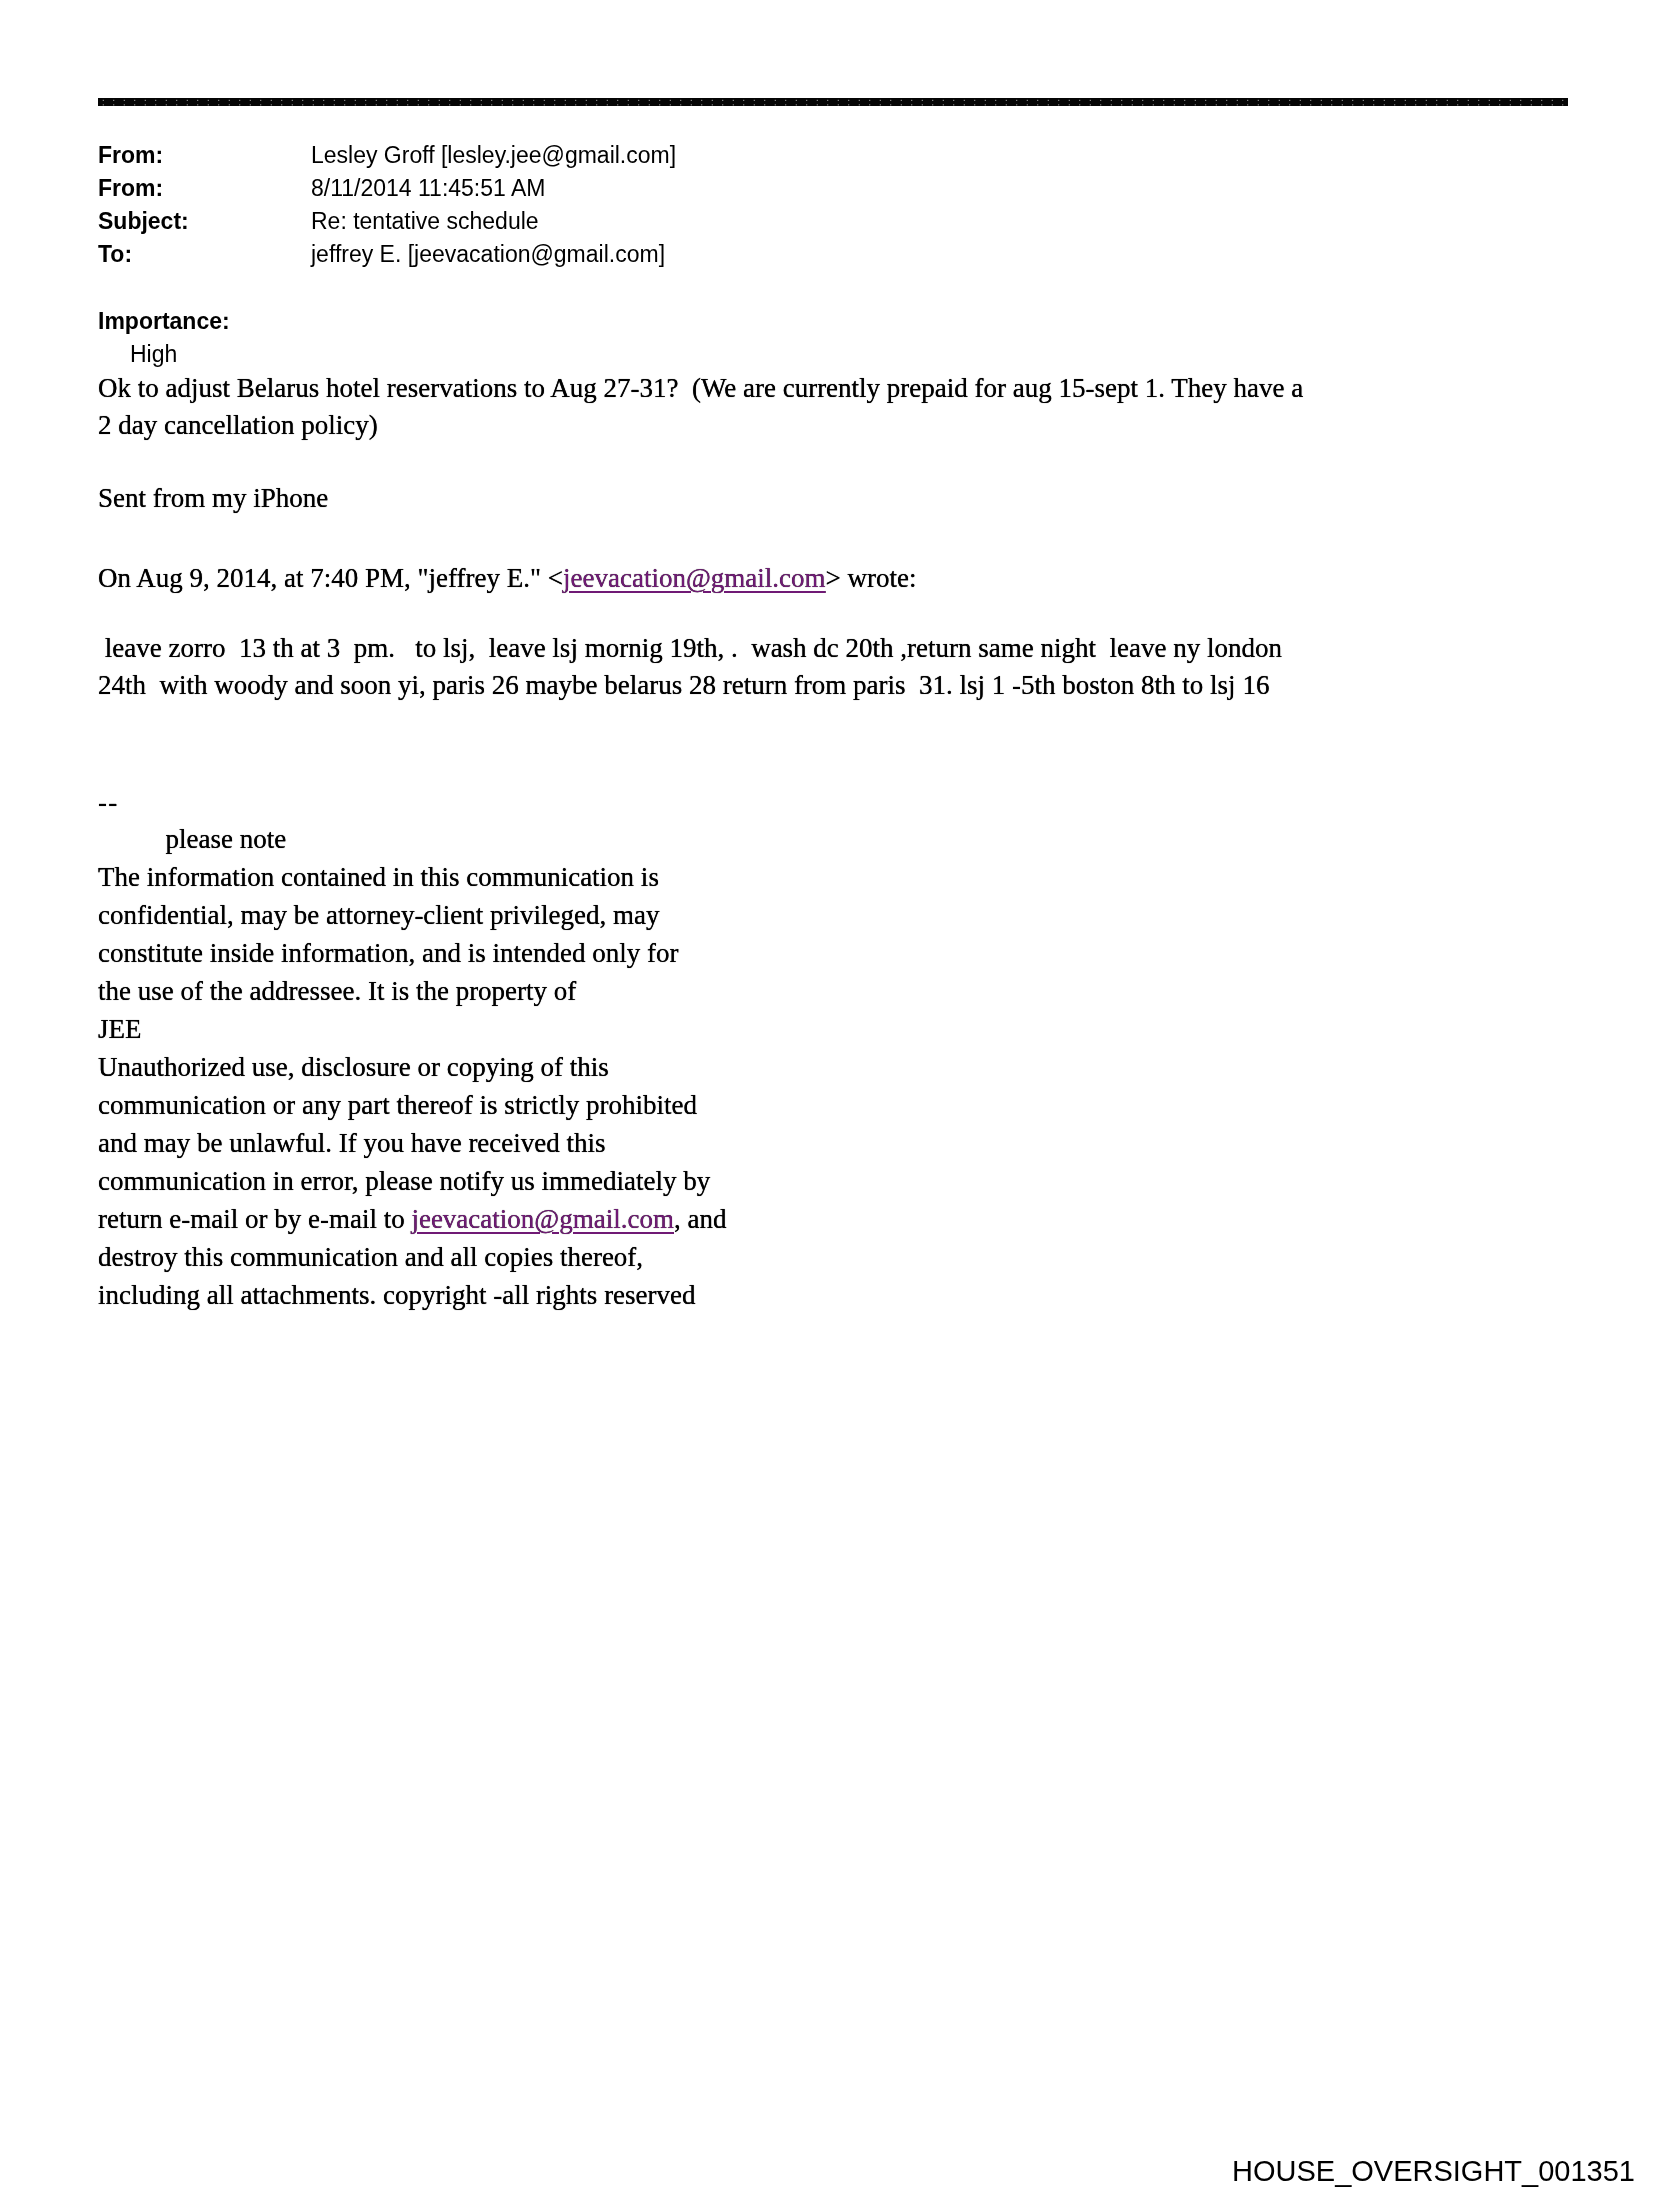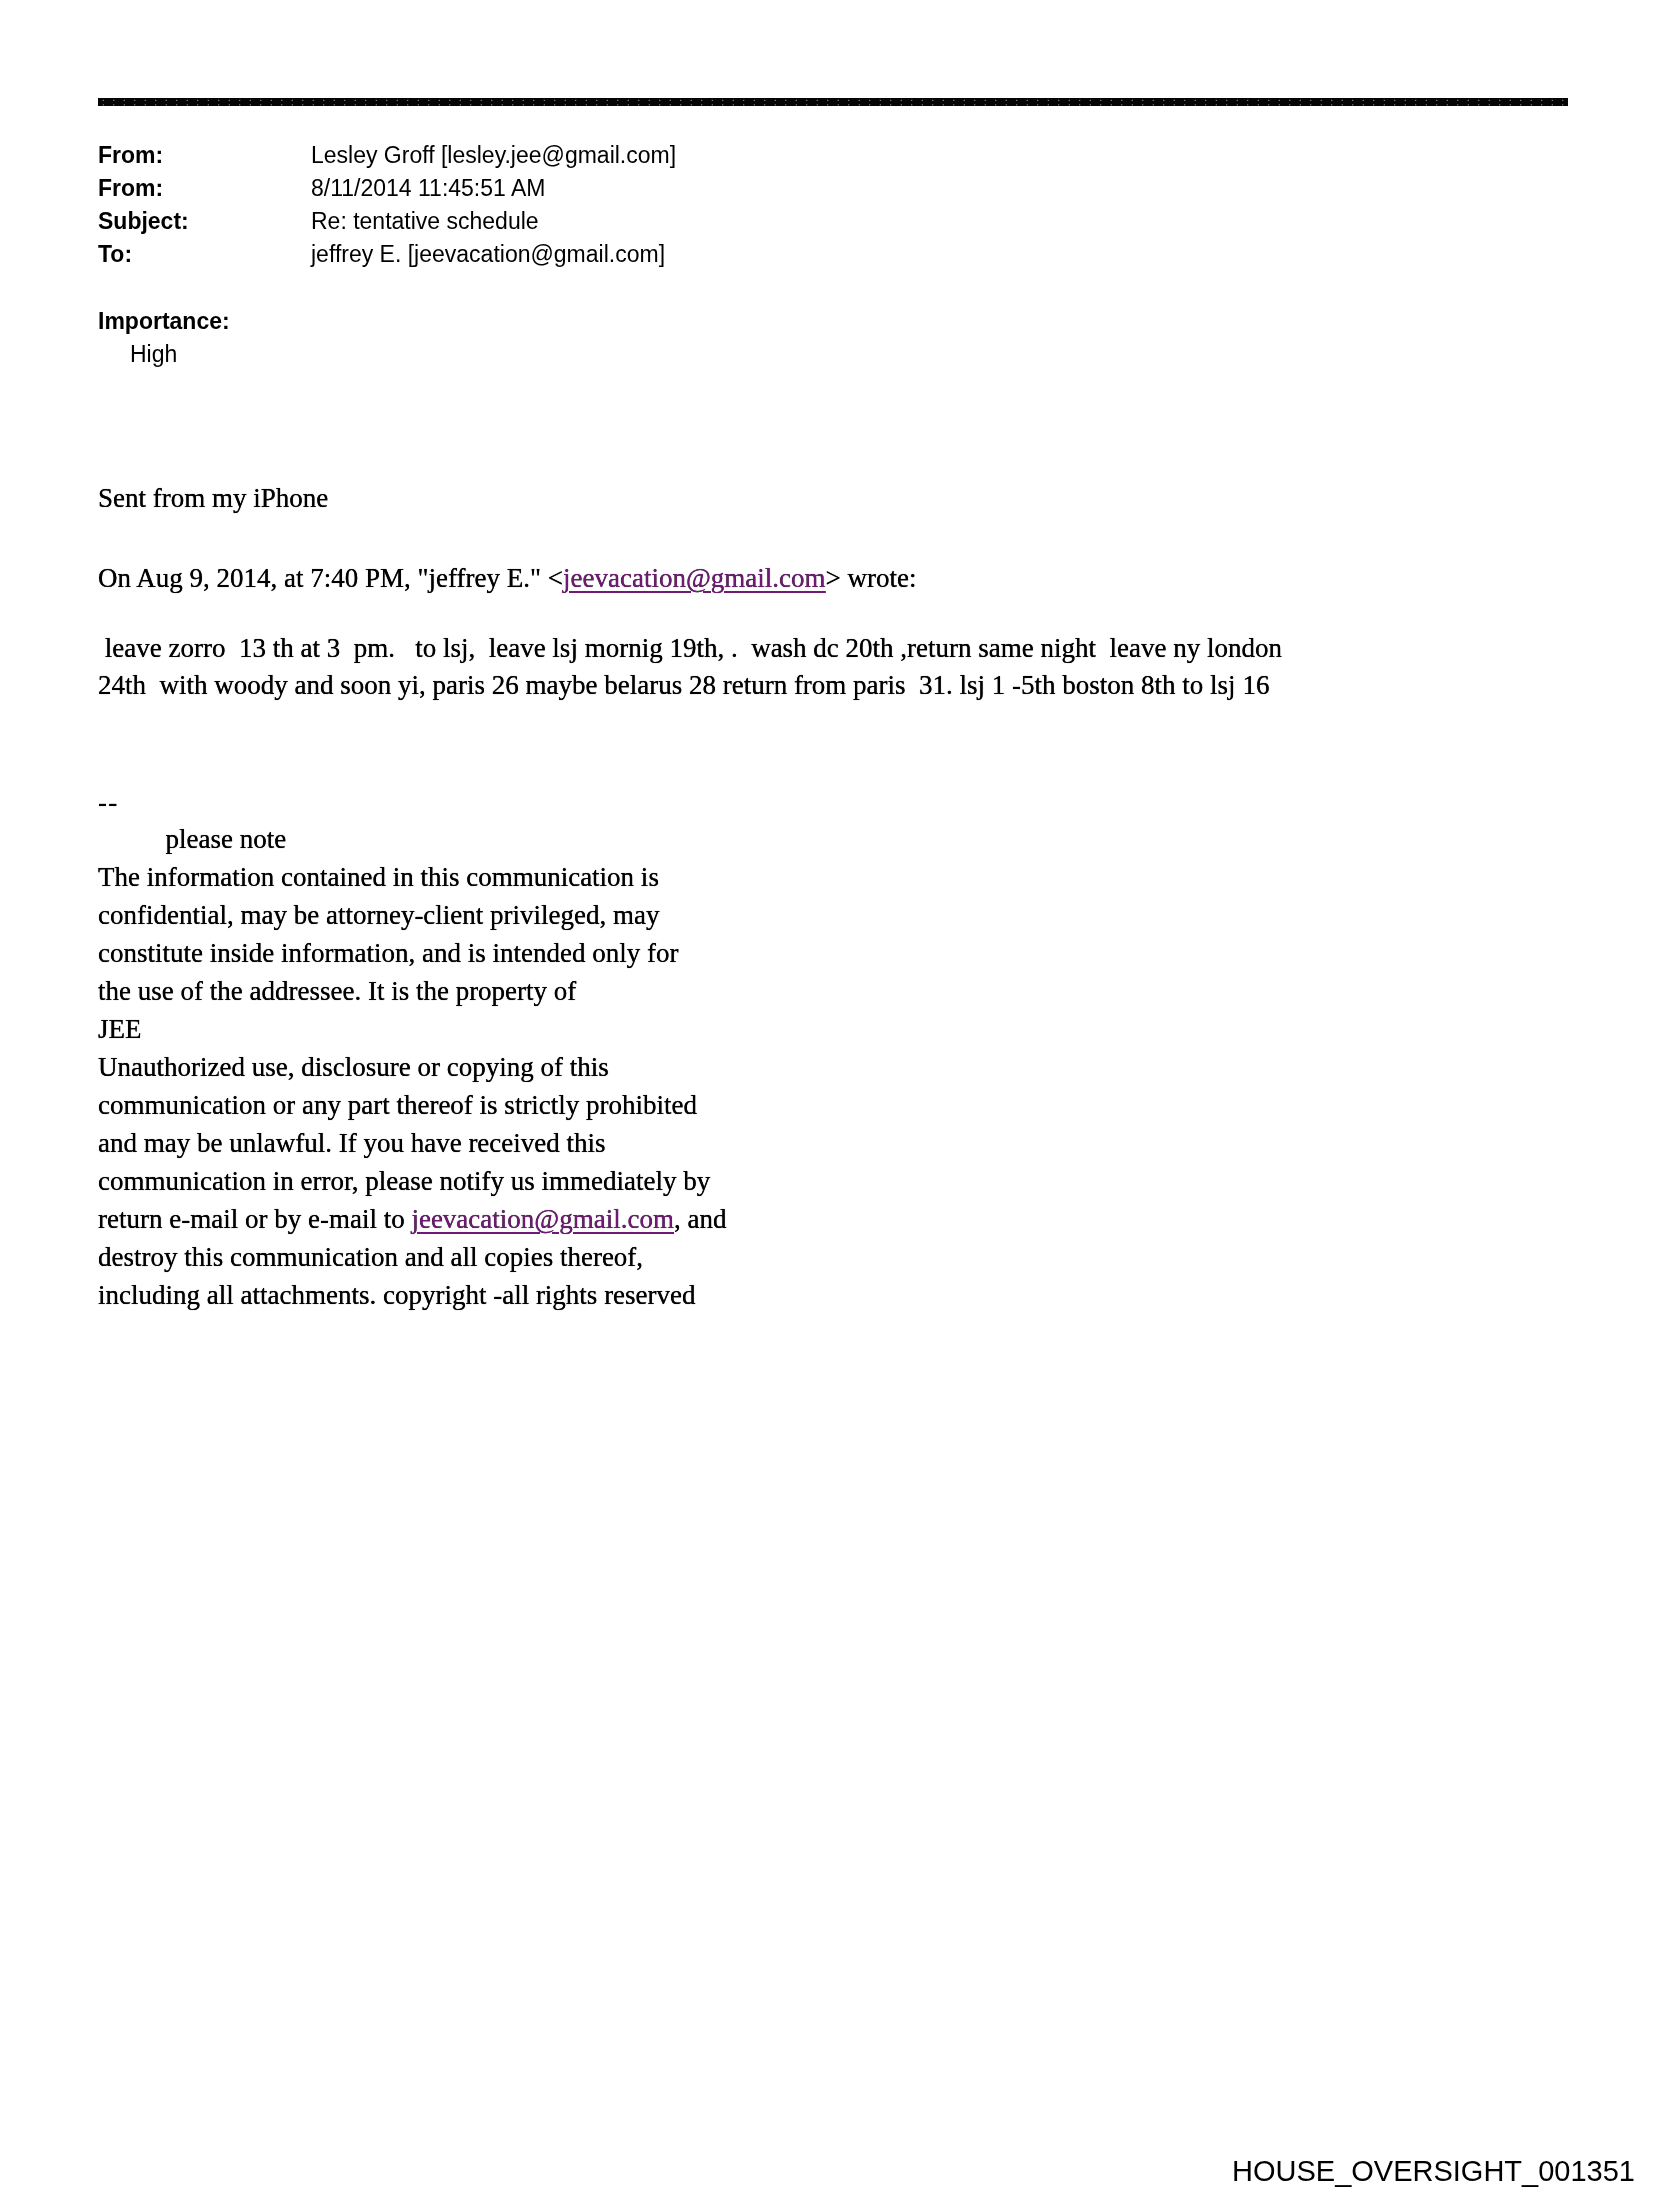--- a/index.html
+++ b/index.html
@@ -110,20 +110,22 @@
       <span class="hdr-label">To:</span>
       <span class="hdr-value">jeffrey E. [jeevacation@gmail.com]</span>
     </div>
   </div>
 
   <div class="importance">
     <span class="hdr-label">Importance:</span>
     <span class="hdr-value">High</span>
   </div>
 
+  <div class="serif para1">Ok to adjust Belarus hotel reservations to Aug 27-31?  (We are currently prepaid for aug 15-sept 1. They have a
+2 day cancellation policy)</div>
 
   <div class="serif iphone">Sent from my iPhone</div>
 
   <div class="serif quote-header"><span>On Aug 9, 2014, at 7:40 PM, "jeffrey E." &lt;</span><span class="email-link">jeevacation@gmail.com</span><span>&gt; wrote:</span></div>
 
   <div class="serif quote"> leave zorro  13 th at 3  pm.   to lsj,  leave lsj mornig 19th, .  wash dc 20th ,return same night  leave ny london
 24th  with woody and soon yi, paris 26 maybe belarus 28 return from paris  31. lsj 1 -5th boston 8th to lsj 16</div>
 
   <div class="serif sep">--</div>
 

